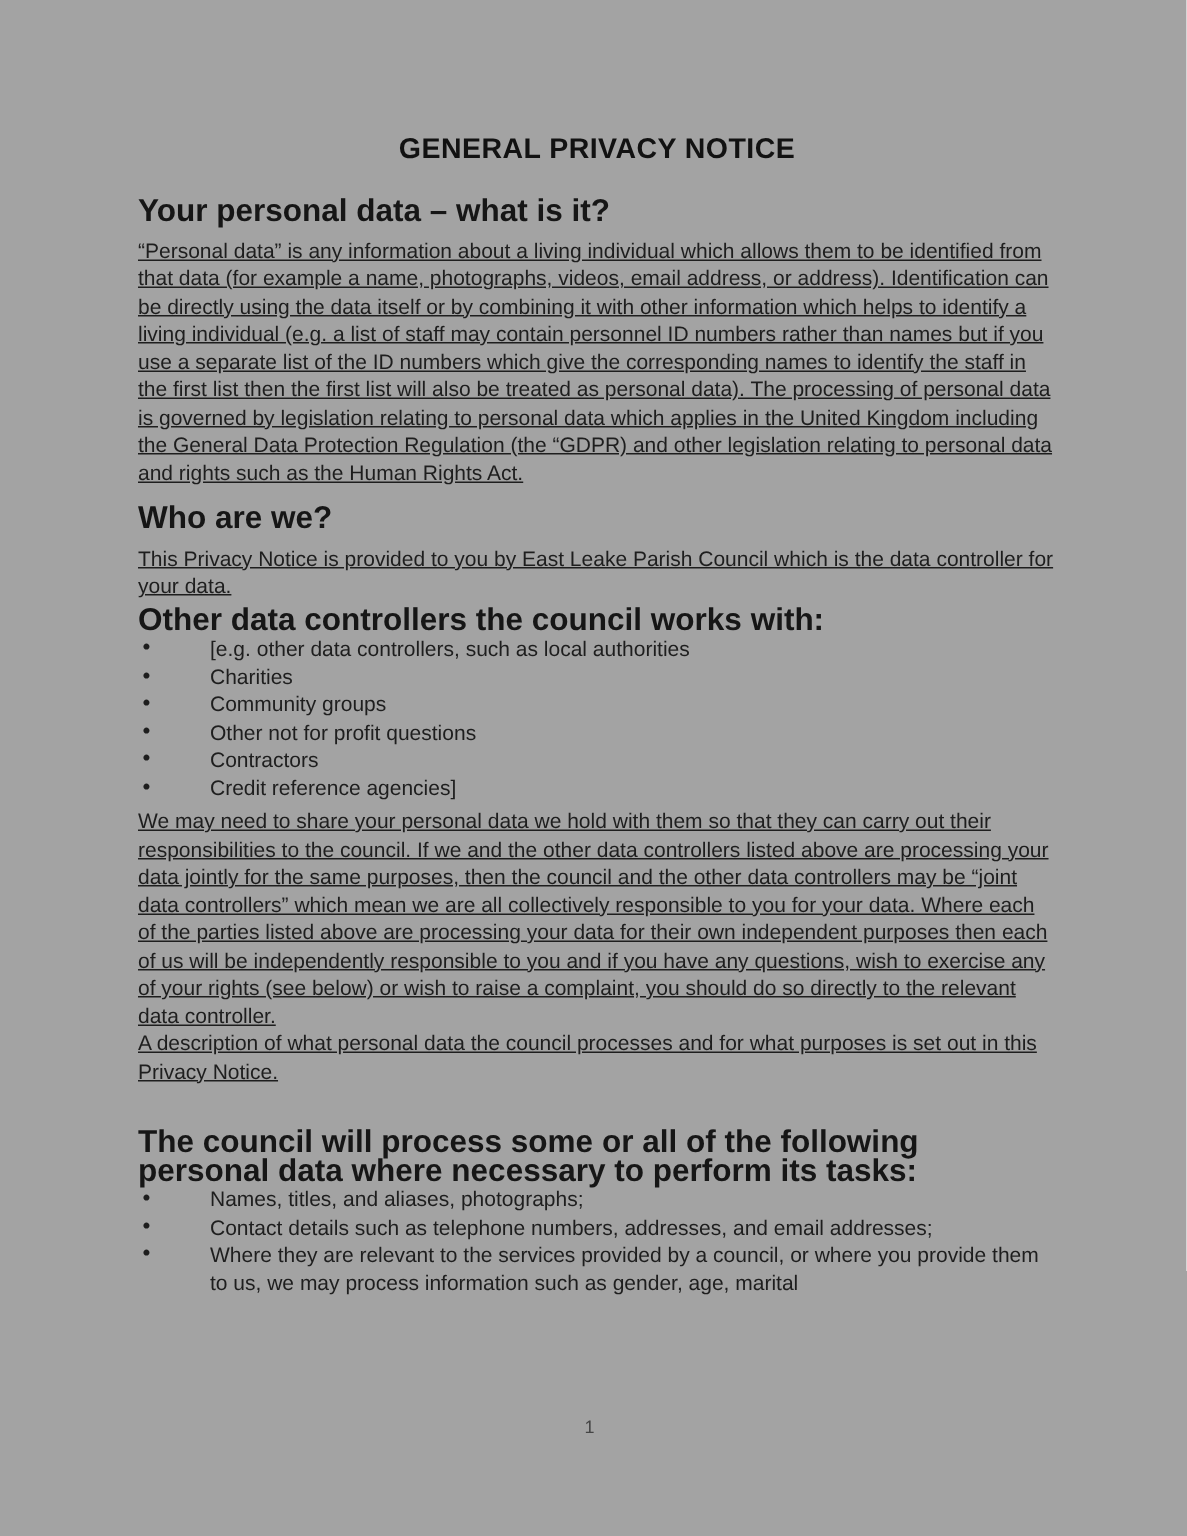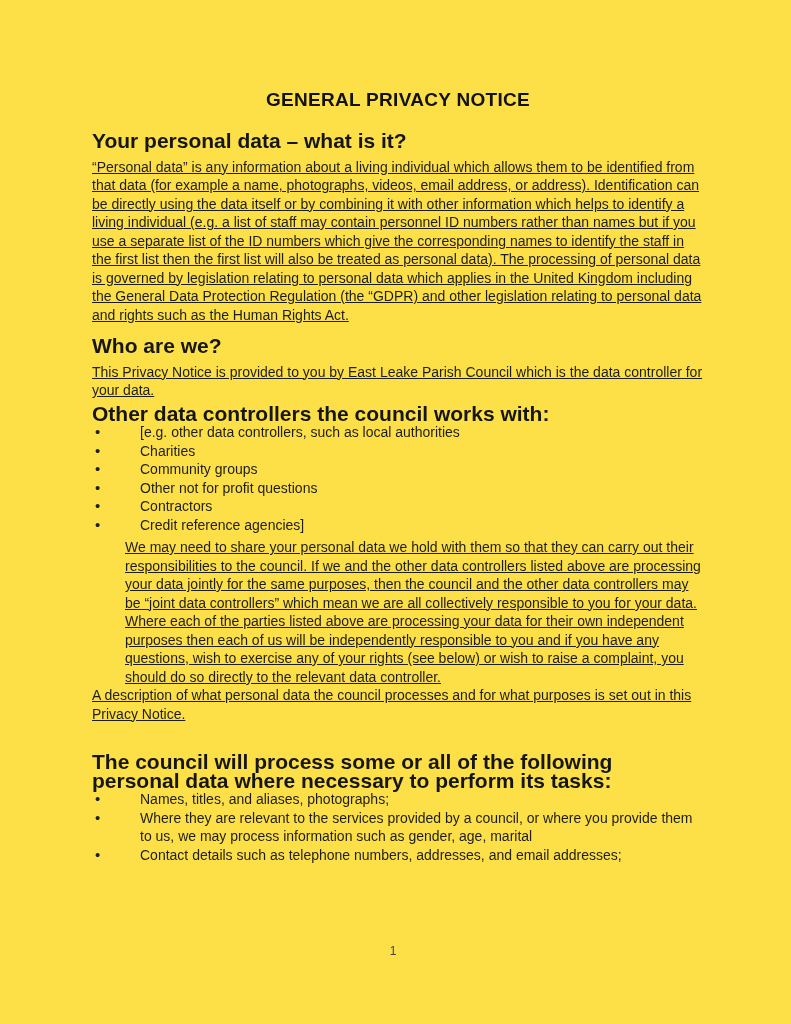--- a/index.html
+++ b/index.html
@@ -5,21 +5,21 @@
   html, body {
     margin: 0;
     padding: 0;
     background: #ffffff;
   }
   .page {
     position: relative;
     width: 791px;
     height: 1024px;
     margin: 0 auto;
-    background: #fde047;
+    background: #a3a3a3;
     box-sizing: border-box;
     padding: 88px 87px 0 92px;
     font-family: "Liberation Sans", "DejaVu Sans", sans-serif;
     font-size: 14px;
     line-height: 18.5px;
     color: #1e1e1e;
     overflow: hidden;
   }
   .doc-title {
     font-size: 19px;
@@ -37,21 +37,21 @@
   }
   .para {
     margin: 0;
     text-decoration: underline;
   }
   .mt-title-gap { margin-top: 21px; }
   .mt-h-gap     { margin-top: 7px;  }
   .mt-sec       { margin-top: 13px; }
   .mt-sec-sm    { margin-top: 5px;  }
   .mt-list      { margin-top: 6px;  }
-  .mt-after-list{ margin-top: 4px; margin-left: 33px;  }
+  .mt-after-list{ margin-top: 4px;  }
   .mt-big       { }
   .mt-big2      { margin-top: 30px; }
   .mt-list2     { margin-top: 7px;  }
   .h-narrow     { max-width: 530px; }
   ul.bullets {
     list-style: none;
     margin: 0;
     padding: 0;
   }
   ul.bullets li {
@@ -104,19 +104,19 @@
   </ul>
 
   <p class="para mt-after-list">We may need to share your personal data we hold with them so that they can carry out their responsibilities to the council.  If we and the other data controllers listed above are processing your data jointly for the same purposes, then the council and the other data controllers may be “joint data controllers” which mean we are all collectively responsible to you for your data. Where each of the parties listed above are processing your data for their own independent purposes then each of us will be independently responsible to you and if you have any questions, wish to exercise any of your rights (see below) or wish to raise a complaint, you should do so directly to the relevant data controller.</p>
 
   <p class="para mt-big">A description of what personal data the council processes and for what purposes is set out in this Privacy Notice.</p>
 
   <h2 class="sec-h mt-big2 h-narrow">The council will process some or all of the following personal data where necessary to perform its tasks:</h2>
 
   <ul class="bullets mt-list2">
     <li>Names, titles, and aliases, photographs;</li>
+    <li>Contact details such as telephone numbers, addresses, and email addresses;</li>
     <li>Where they are relevant to the services provided by a council, or where you provide them to us, we may process  information such as gender, age,  marital</li>
-    <li>Contact details such as telephone numbers, addresses, and email addresses;</li>
   </ul>
 
   <div class="page-number">1</div>
 
 </div>
 
 </body></html>

